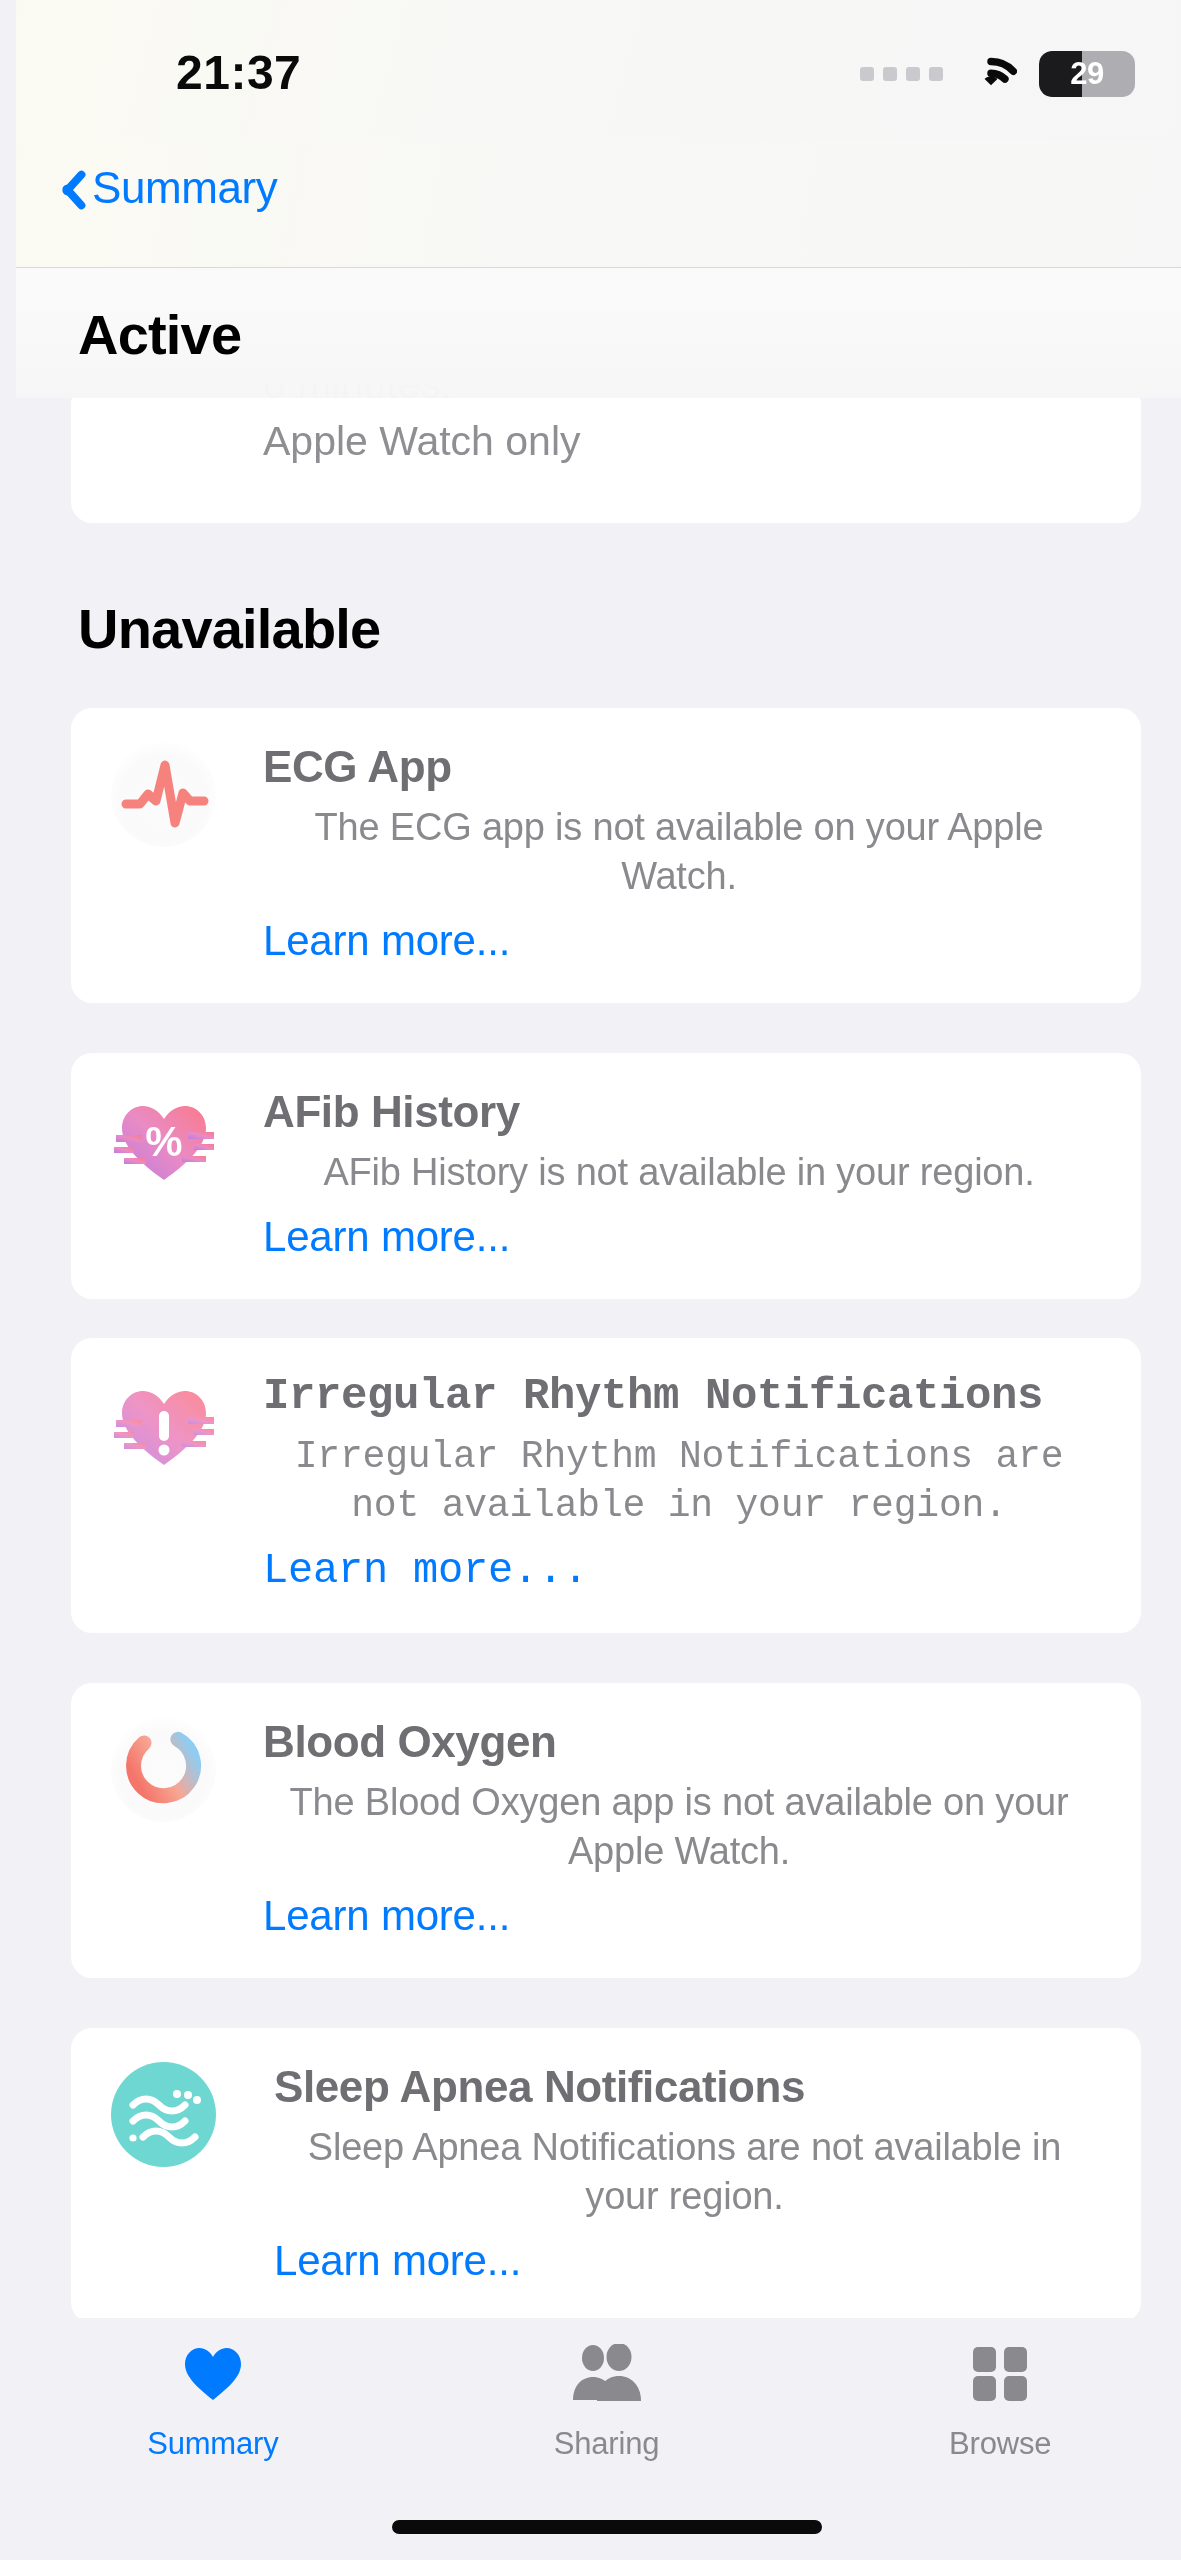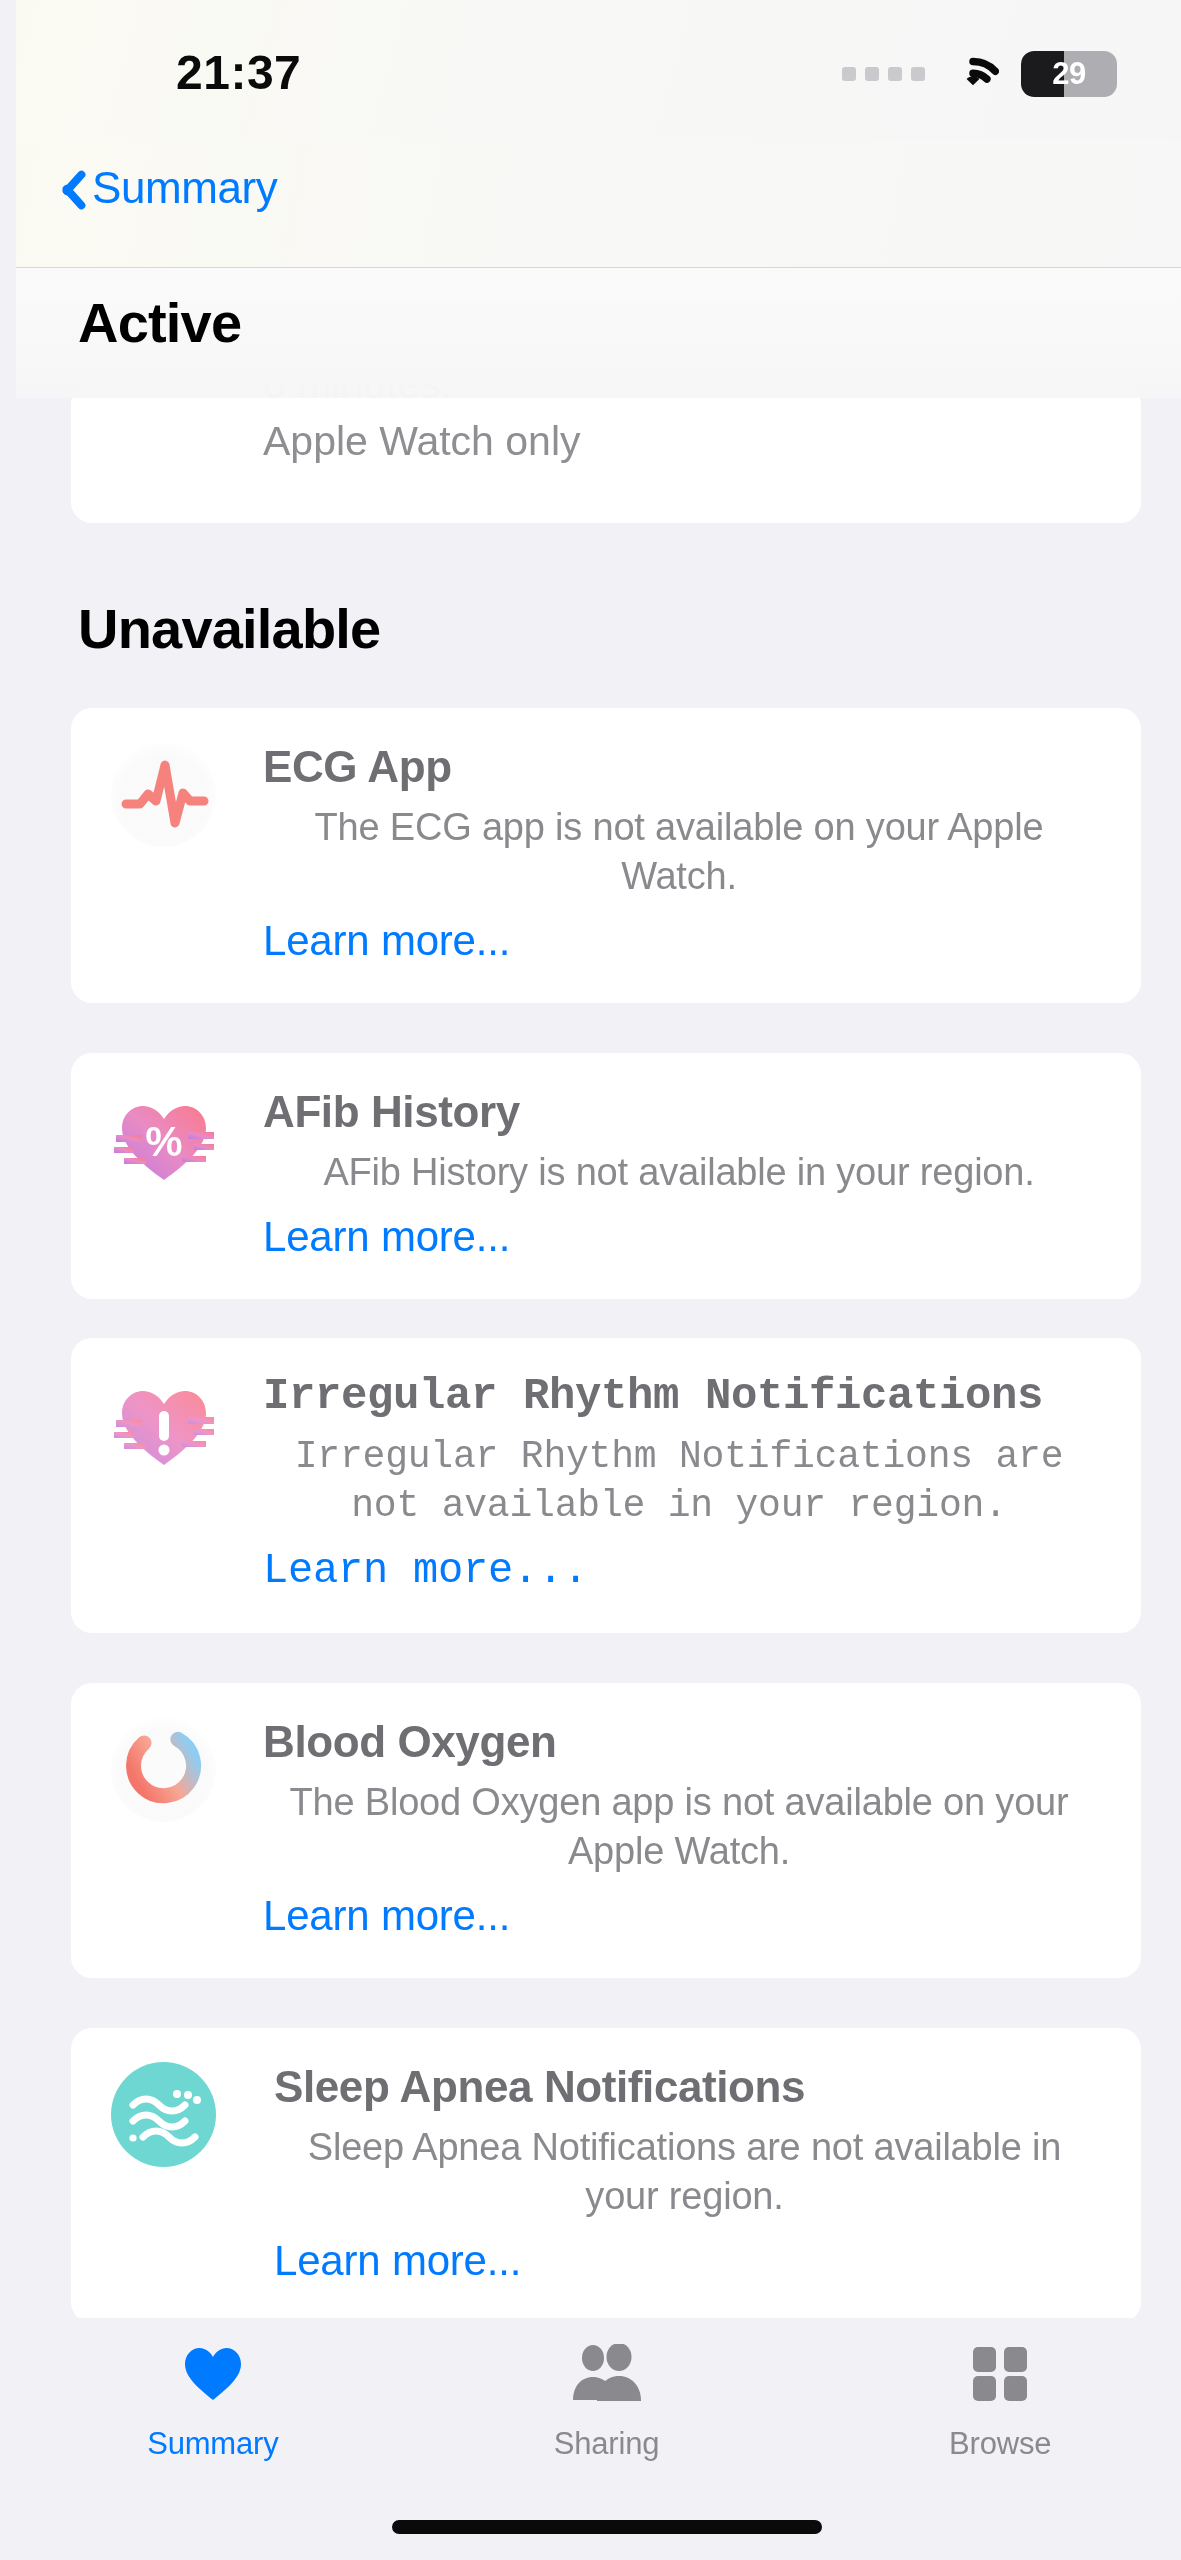--- a/index.html
+++ b/index.html
@@ -15,21 +15,21 @@
   .statusbar{
     position:absolute; top:0; left:0; width:1181px; height:140px;
     background:linear-gradient(105deg,#FBFAF2 0%,#F8F8F6 38%,#F6F6F6 100%);
     z-index:40;
   }
   .status-time{
     position:absolute; left:160px; top:45px;
     font-size:48px; font-weight:700; color:#0A0A0A; letter-spacing:0.5px;
   }
   .status-right{
-    position:absolute; right:80px; top:50px;
+    position:absolute; right:62px; top:50px;
     display:flex; align-items:center; gap:22px; height:48px;
   }
   .sig-dots{ display:flex; gap:9px; align-items:center; }
   .sig-dots i{ display:block; width:14px; height:14px; border-radius:3px; background:#C9C9CE; }
   .wifi{ width:52px; height:40px; position:relative; }
   .bat{
     position:relative; width:96px; height:46px; border-radius:13px;
     background:#AEAEB2; overflow:hidden;
   }
   .bat:after{
@@ -66,21 +66,21 @@
   .chev:after{ top:24px; transform:rotate(-42deg); transform-origin:top center; }
   .back-label{ font-size:44px; color:#007AFF; letter-spacing:-0.4px; }
 
   
   .sticky-hdr{
     position:absolute; top:268px; left:0; width:1181px; height:130px;
     background:linear-gradient(180deg,#FAFAFA 0%,#F8F8F9 70%,rgba(246,246,247,0.93) 100%);
     z-index:30;
   }
   .sticky-hdr .h1{
-    position:absolute; left:62px; top:22px;
+    position:absolute; left:62px; top:34px;
     font-size:56px; font-weight:700; color:#000; letter-spacing:-0.8px;
   }
 
   
   .content{ position:absolute; top:268px; left:0; width:1181px; height:2050px; z-index:10; }
 
   .card{
     position:absolute; left:55px; width:1070px;
     background:#FFFFFF; border-radius:21px;
   }

